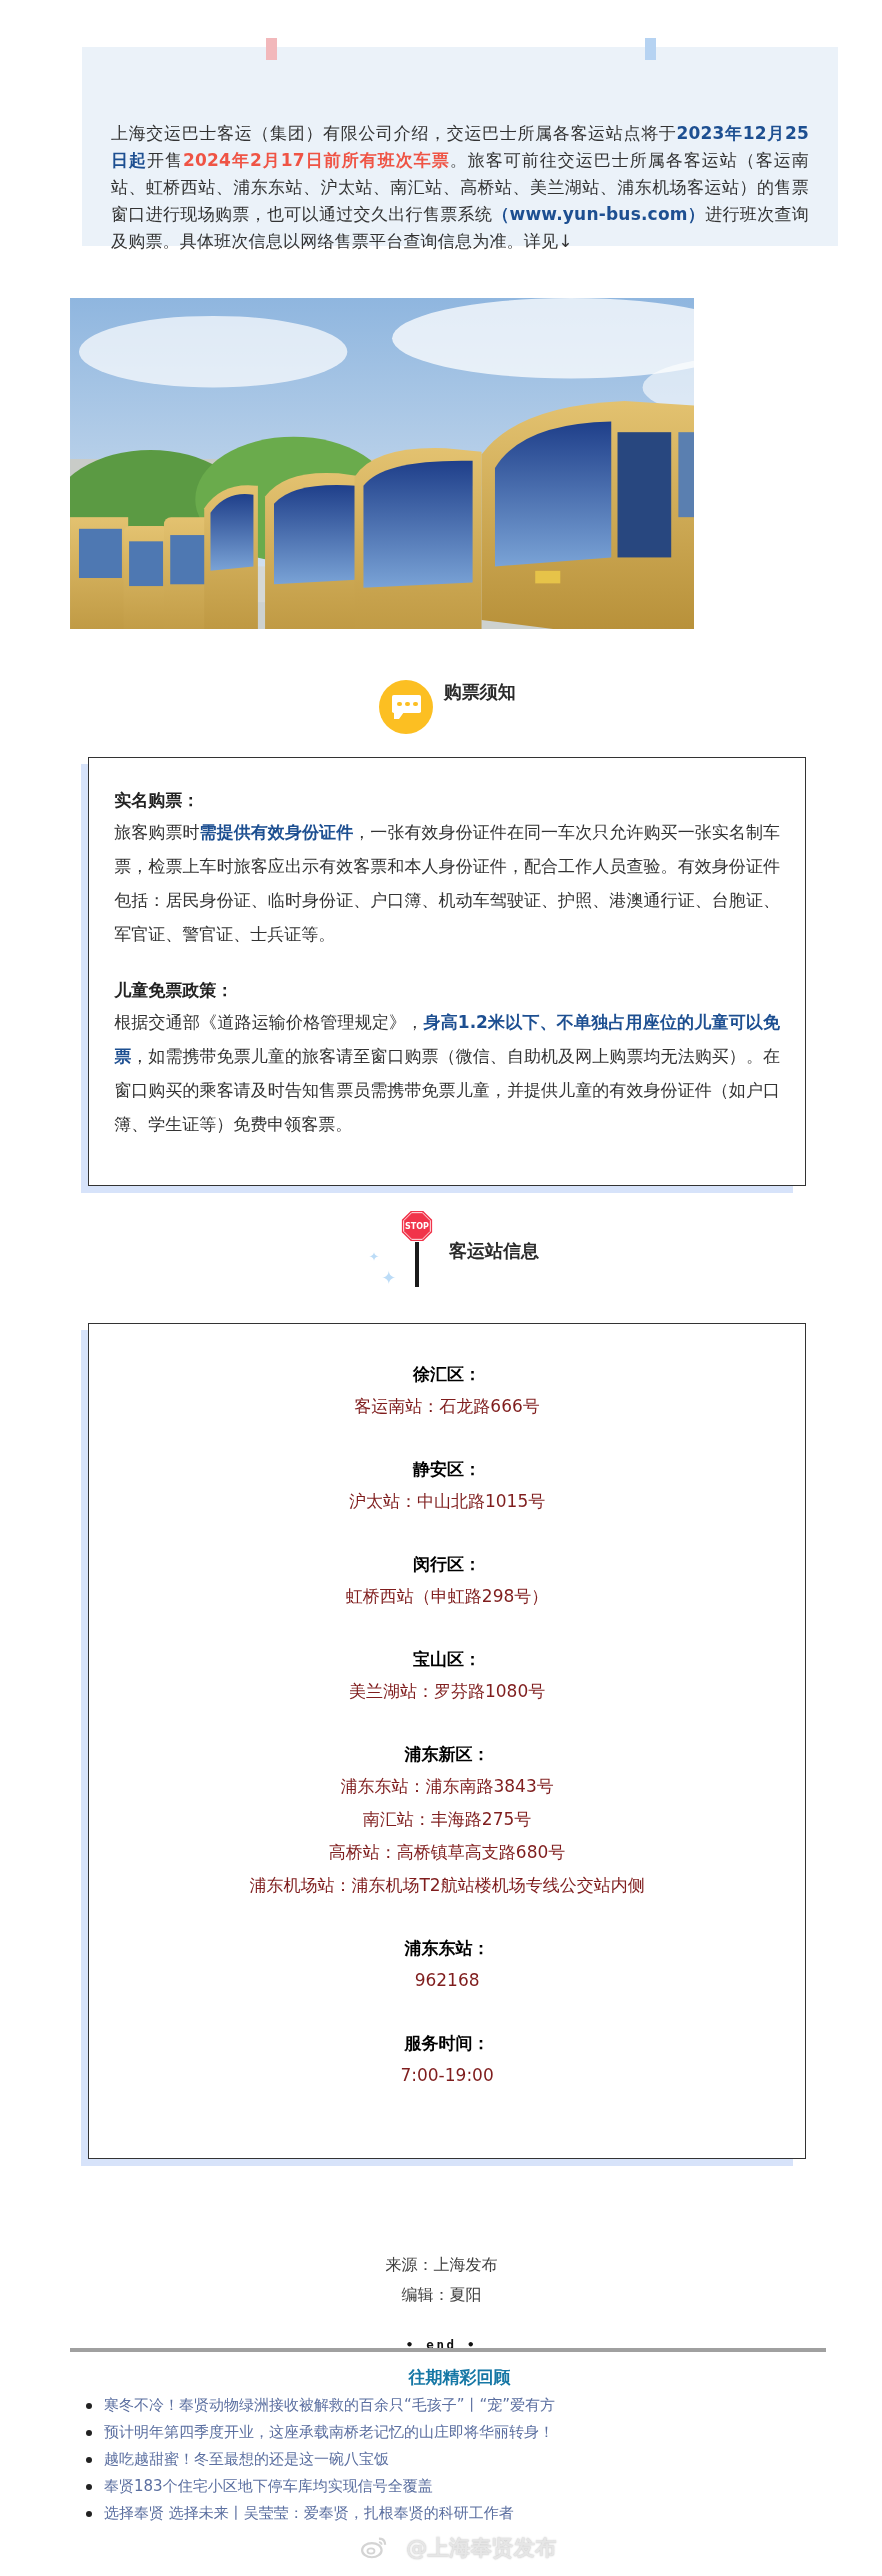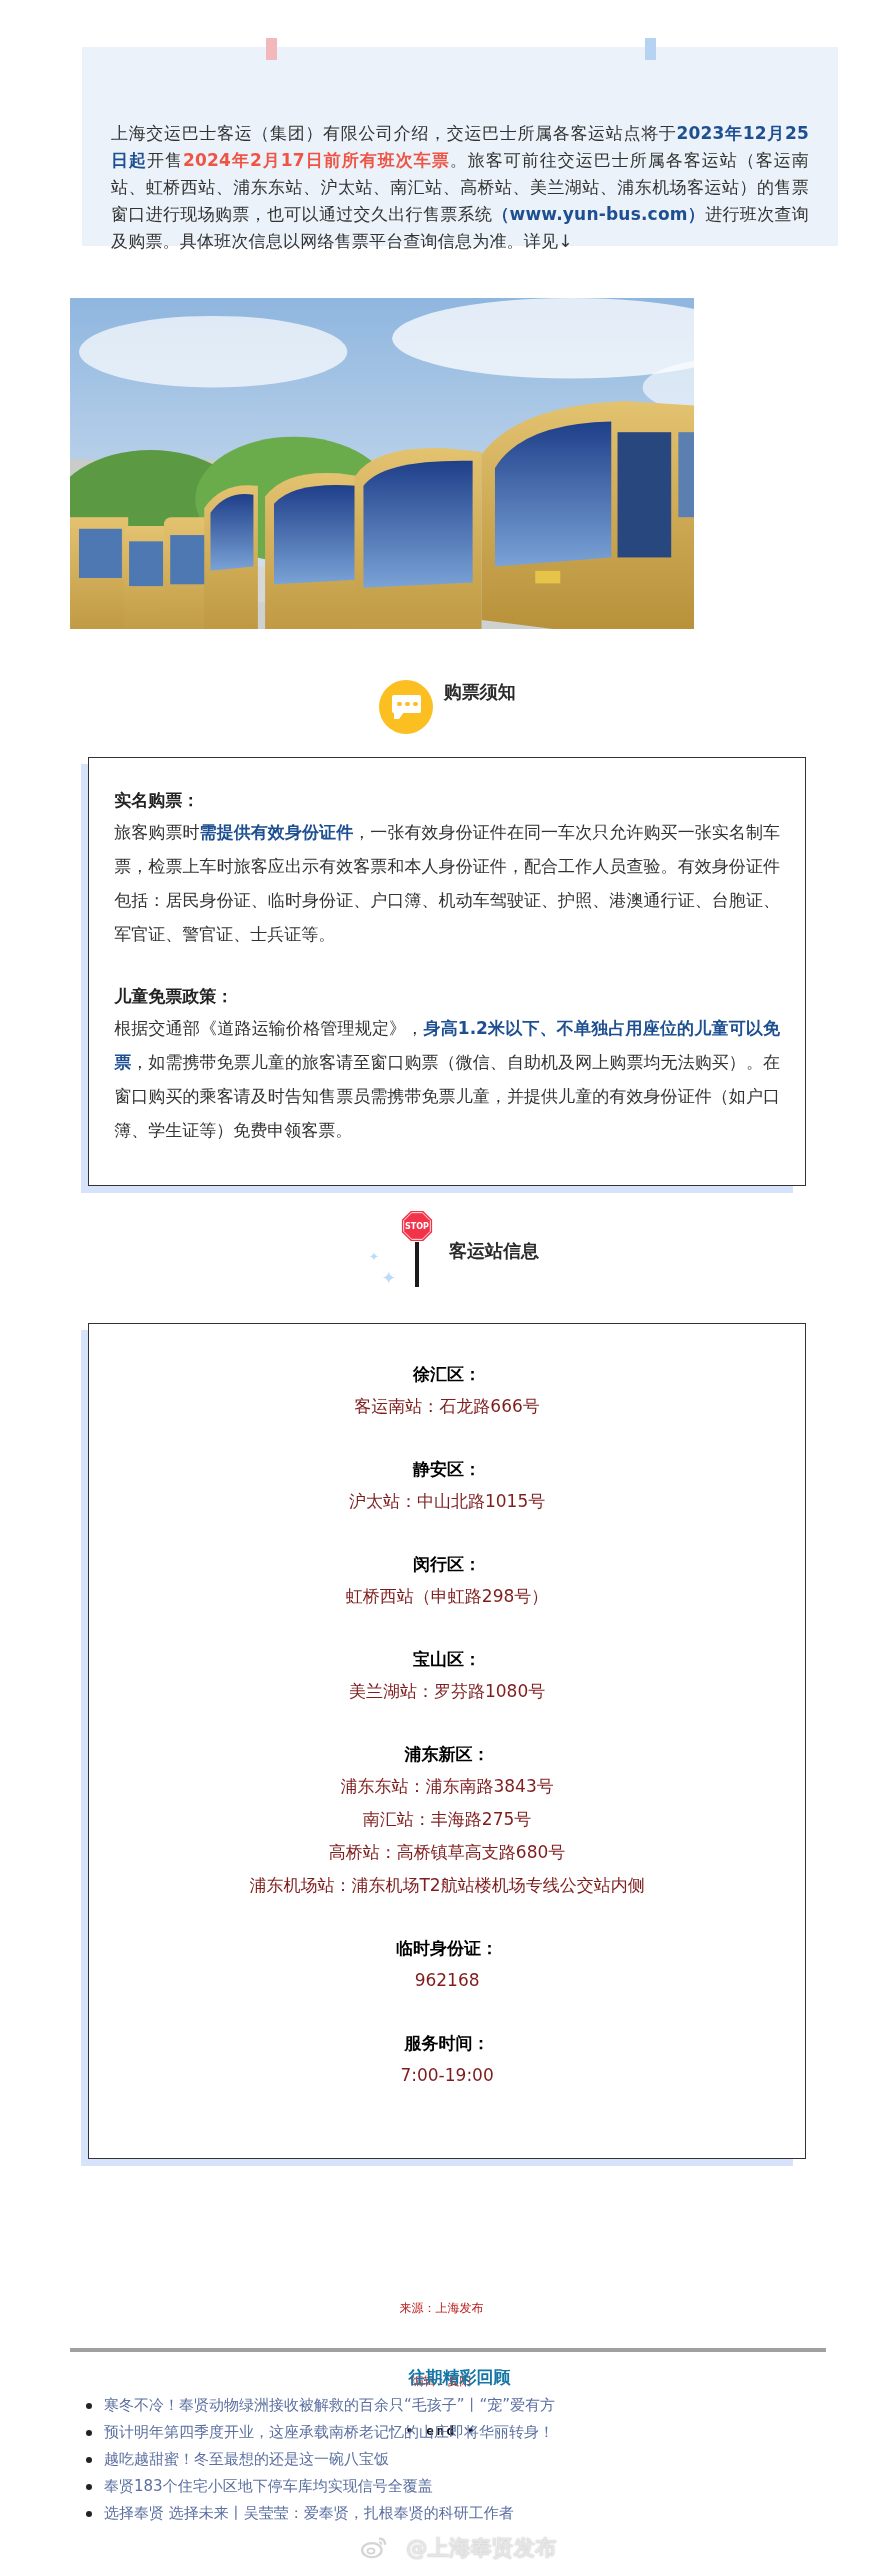--- a/index.html
+++ b/index.html
@@ -32,41 +32,41 @@
   
   .box-wrap { position: absolute; left: 81px; width: 725px; }
   .box-shadow { position: absolute; left: 0; background: #d7e3fa; }
   .box { position: absolute; left: 7.2px; top: 0; right: 0; border: 1.8px solid #333; background: #fff; }
 
   .notice-wrap { top: 757px; height: 436px; }
   .notice-wrap .box-shadow { top: 7.2px; width: 712px; height: 429px; }
   .notice-wrap .box { height: 429px; padding: 27px 25px 0 25px; }
   .notice-block h3 { font-size: 17px; font-weight: bold; color: #222; line-height: 30px; }
   .notice-block p { font-size: 17px; line-height: 34px; color: #333; text-align: justify; }
-  .notice-block + .notice-block { margin-top: 30px; }
+  .notice-block + .notice-block { margin-top: 24px; }
 
   
   .station-head { position: absolute; left: 367px; top: 1199px; width: 233px; height: 98px; }
   .stop-sign { position: absolute; left: 34px; top: 10.7px; width: 32px; height: 32px; }
   .stop-pole { position: absolute; left: 48px; top: 43px; width: 3.6px; height: 45px; background: #1a1a1a; }
   .sparkle { position: absolute; color: #bcdcf7; line-height: 1; }
   .sparkle.s1 { left: 1.8px; top: 52px; font-size: 12.5px; }
   .sparkle.s2 { left: 14.3px; top: 70px; font-size: 18px; }
   .station-title { position: absolute; left: 82px; top: 40px; font-size: 18px; font-weight: bold; color: #2b2b2b; }
 
   .station-wrap { top: 1323px; height: 843px; }
   .station-wrap .box-shadow { top: 7.2px; width: 712px; height: 836px; }
   .station-wrap .box { height: 836px; padding-top: 34px; text-align: center; }
   .district { margin-bottom: 30px; }
   .district h4 { font-size: 17px; font-weight: bold; color: #000000; line-height: 32px; }
   .district p { font-size: 17px; color: #7f1d1d; line-height: 33px; }
 
   
   .credits { position: absolute; left: 0; width: 883px; text-align: center; }
-  .credit-line { font-size: 12px; color: #b91c1c; line-height: 30px; margin-top: 43px; }
+  .credit-line { font-size: 16px; color: #404040; line-height: 30px; }
   .end-mark { font-size: 12.5px; font-weight: bold; color: #111; letter-spacing: 2.7px; font-family: "DejaVu Sans Mono", monospace; line-height: 30px; margin-top: 20px; }
   .rule { position: absolute; left: 70px; top: 2348px; width: 756px; height: 3.6px; background: #a0a0a0; }
   .review-title { position: absolute; left: 0; width: 883px; top: 2366px; text-align: center; font-size: 17px; font-weight: bold; color: #1577a5; padding-left: 36px; }
   .review-list { position: absolute; left: 86px; top: 2392px; list-style: none; }
   .review-list li { position: relative; padding-left: 18px; font-size: 15px; line-height: 27px; color: #5b6fa0; }
   .review-list li::before { content: ""; position: absolute; left: 0; top: 10.7px; width: 6.3px; height: 6.3px; border-radius: 50%; background: #222; }
   .watermark { position: absolute; left: 361px; top: 2533px; font-size: 21.5px; color: #e6e6e6; font-weight: bold; display: flex; align-items: center; gap: 18px; text-shadow: 0 0 1.8px #bbb; }
   .weibo-icon { width: 27px; height: 23px; }
 </style>
 </head>
@@ -188,21 +188,21 @@
       <p>美兰湖站：罗芬路1080号</p>
     </div>
     <div class="district">
       <h4>浦东新区：</h4>
       <p>浦东东站：浦东南路3843号</p>
       <p>南汇站：丰海路275号</p>
       <p>高桥站：高桥镇草高支路680号</p>
       <p>浦东机场站：浦东机场T2航站楼机场专线公交站内侧</p>
     </div>
     <div class="district">
-      <h4>临时身份证：</h4>
+      <h4>浦东东站：</h4>
       <p>962168</p>
     </div>
     <div class="district">
       <h4>服务时间：</h4>
       <p>7:00-19:00</p>
     </div>
   </div>
 </div>
 
 <div class="credits" style="top:2250px;">

